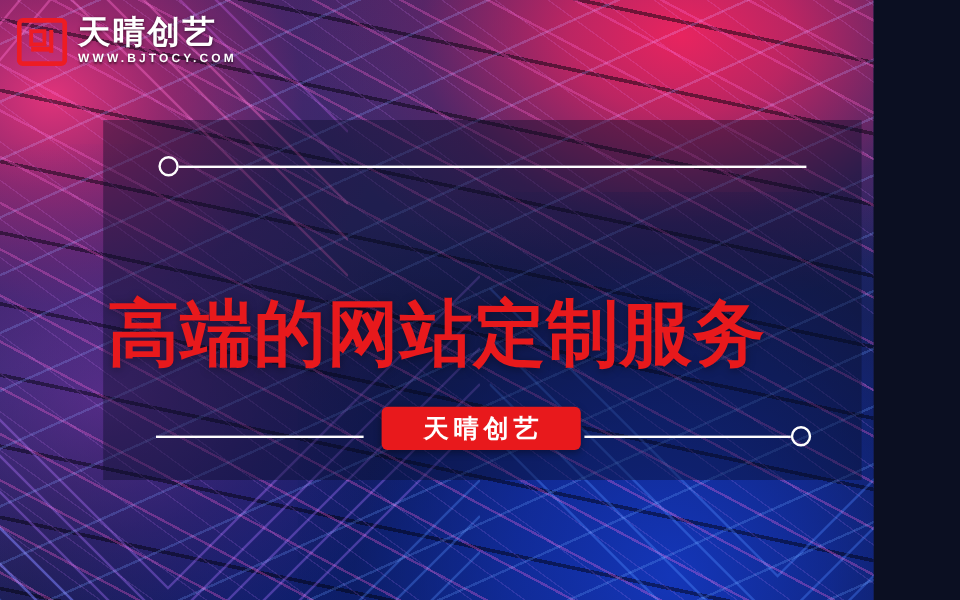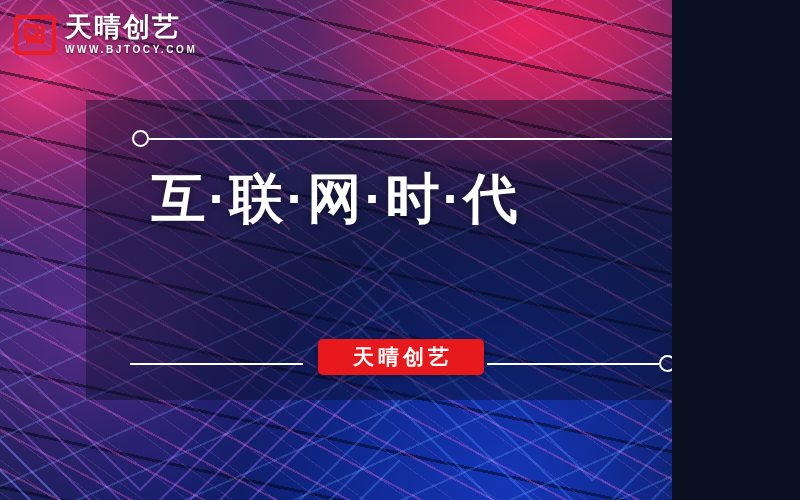--- a/index.html
+++ b/index.html
@@ -6,21 +6,21 @@
     margin: 0;
     padding: 0;
     background: #0b0f22;
   }
   body {
     font-family: "Liberation Sans", "DejaVu Sans", sans-serif;
   }
 
   .banner {
     position: relative;
-    width: 672px;
+    width: 728px;
     height: 500px;
     overflow: hidden;
     background: #15173a;
   }
 
   
   .bg-base {
     position: absolute;
     inset: 0;
     background:
@@ -298,21 +298,21 @@
       <span class="logo-cn">天晴创艺</span>
       <span class="logo-url">WWW.BJTOCY.COM</span>
     </div>
   </div>
 
   <div class="rule-row rule-top">
     <div class="dot-ring"></div>
     <div class="rule-line"></div>
   </div>
 
-  <div class="headline-white">互·联·网·时·代</div>
+  <div class="headline-red">高端的网站定制服务</div>
 
   <div class="rule-row rule-bot">
     <div class="rule-line"></div>
     <div class="rule-gap" style="width:184px"></div>
     <div class="rule-line"></div>
     <div class="dot-ring"></div>
   </div>
 
   <div class="badge">
     <span class="badge-text">天晴创艺</span>

